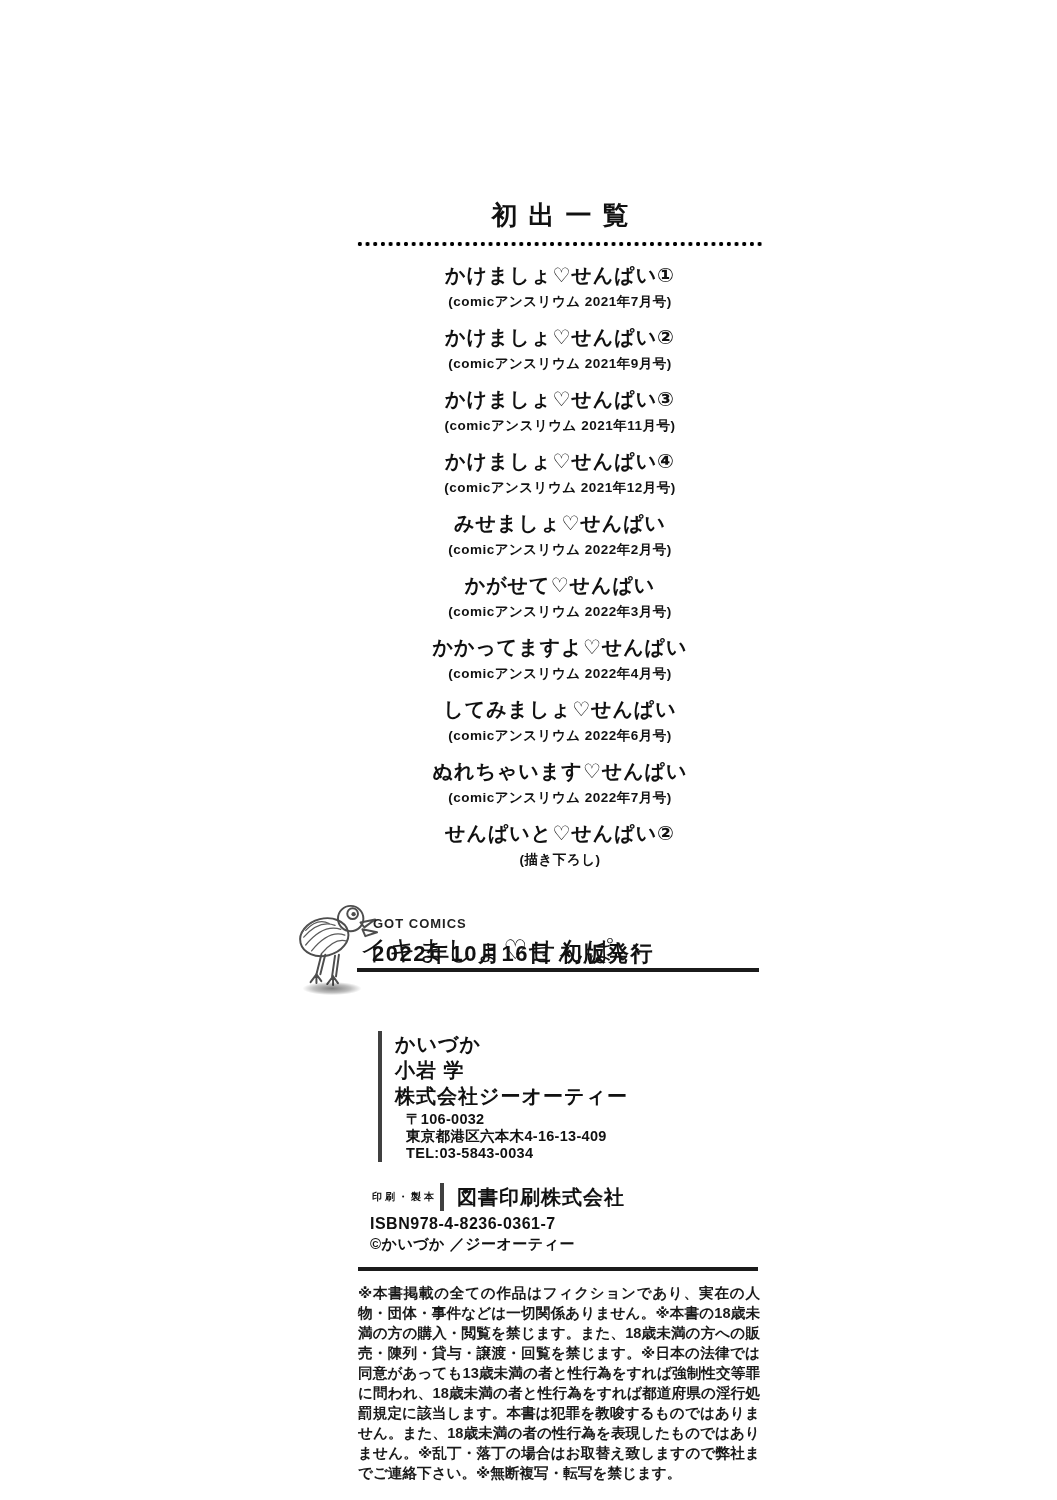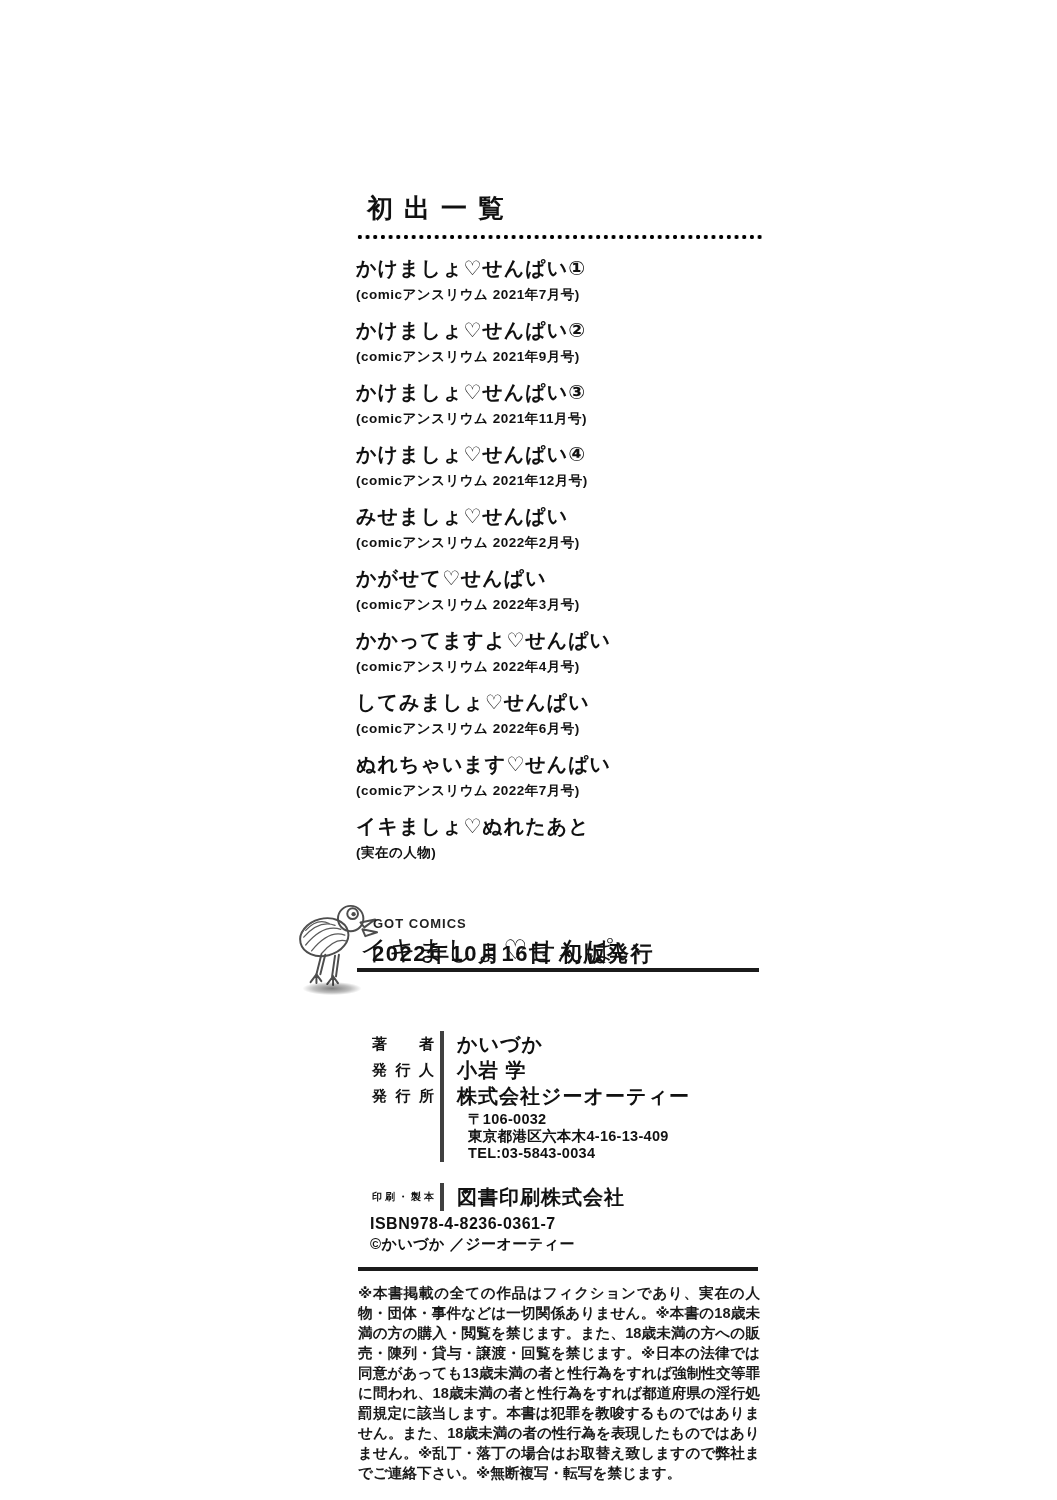--- a/index.html
+++ b/index.html
@@ -9,21 +9,22 @@
     width:1057px; height:1500px;
     margin:0 auto;
     background:#ffffff;
     color:#111;
     font-family:"Liberation Sans","DejaVu Sans",sans-serif;
     overflow:hidden;
   }
 
   
   .pub-list {
-    position:absolute; left:356px; top:192px; width:408px;
+    position:absolute; left:356px; top:199px; width:408px;
+    text-align:center;
   }
   .list-title {
     font-size:26px; line-height:32px; font-weight:bold;
     letter-spacing:11px; padding-left:11px;
   }
   .dot-rule {
     margin-top:10px; height:6px;
     background-image: radial-gradient(circle, #000 1.9px, transparent 2.3px);
     background-size: 7.7px 6px;
     background-position: 0 50%;
@@ -128,22 +129,22 @@
       </div>
       <div class="entry">
         <div class="entry-title">してみましょ♡せんぱい</div>
         <div class="entry-source">(comicアンスリウム 2022年6月号)</div>
       </div>
       <div class="entry">
         <div class="entry-title">ぬれちゃいます♡せんぱい</div>
         <div class="entry-source">(comicアンスリウム 2022年7月号)</div>
       </div>
       <div class="entry">
-        <div class="entry-title">イキましょ♡ぬれたあと</div>
-        <div class="entry-source">(実在の人物)</div>
+        <div class="entry-title">せんぱいと♡せんぱい②</div>
+        <div class="entry-source">(描き下ろし)</div>
       </div>
     </div>
   </div>
 
   <div class="logo">
     <svg viewBox="0 0 90 94" width="88" height="92" aria-hidden="true">
 
       <ellipse class="sk" cx="33" cy="40" rx="25" ry="19" transform="rotate(-14 33 40)"></ellipse>
       <path class="sk-thin" d="M14,33 Q26,20 38,26"></path>
       <path class="sk-thin" d="M12,40 Q28,22 44,28"></path>
@@ -166,25 +167,20 @@
     </svg>
   </div>
   <div class="logo-shadow"></div>
 
   <div class="imprint">GOT COMICS</div>
   <div class="book-title">イキましょ♡せんぱい</div>
   <div class="title-rule"></div>
   <div class="edition-date">2022年10月16日 初版発行</div>
 
   <div class="colophon-a col-flex">
-    <div class="labels">
-      <div class="lbl">著者</div>
-      <div class="lbl">発行人</div>
-      <div class="lbl">発行所</div>
-    </div>
     <div class="values">
       <div class="val-main">かいづか</div>
       <div class="val-main">小岩 学</div>
       <div class="val-main">株式会社ジーオーティー</div>
       <div class="addr">
         <div>〒106-0032</div>
         <div>東京都港区六本木4-16-13-409</div>
         <div>TEL:03-5843-0034</div>
       </div>
     </div>

